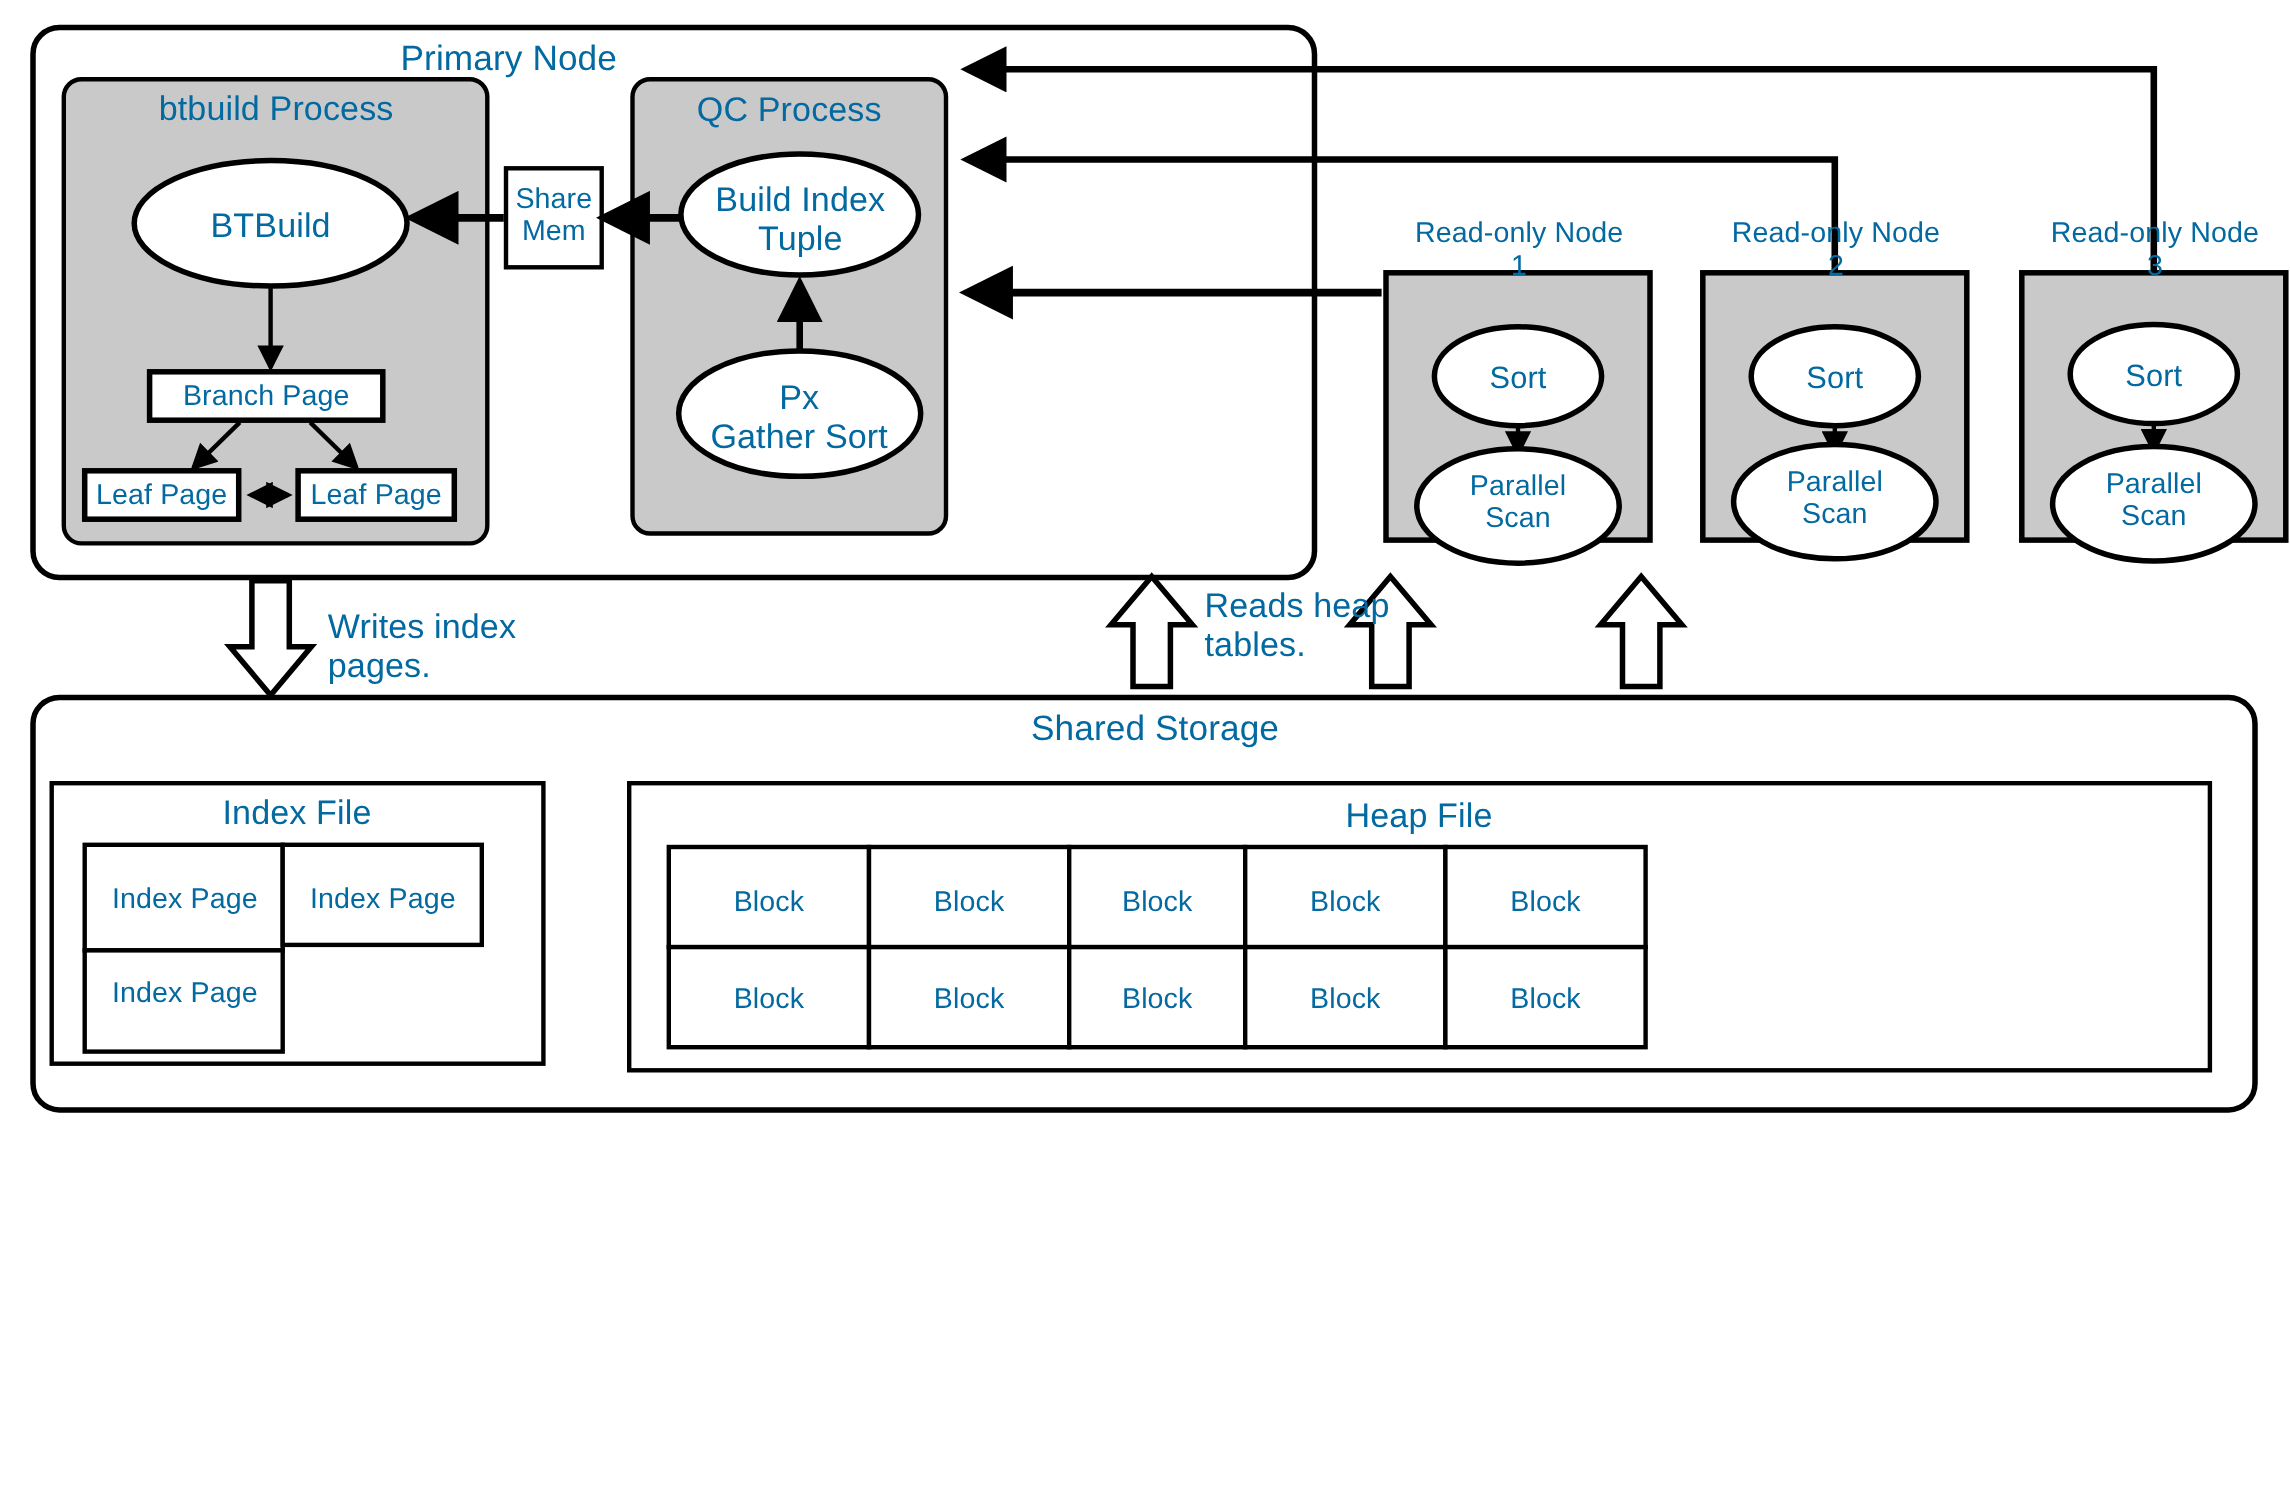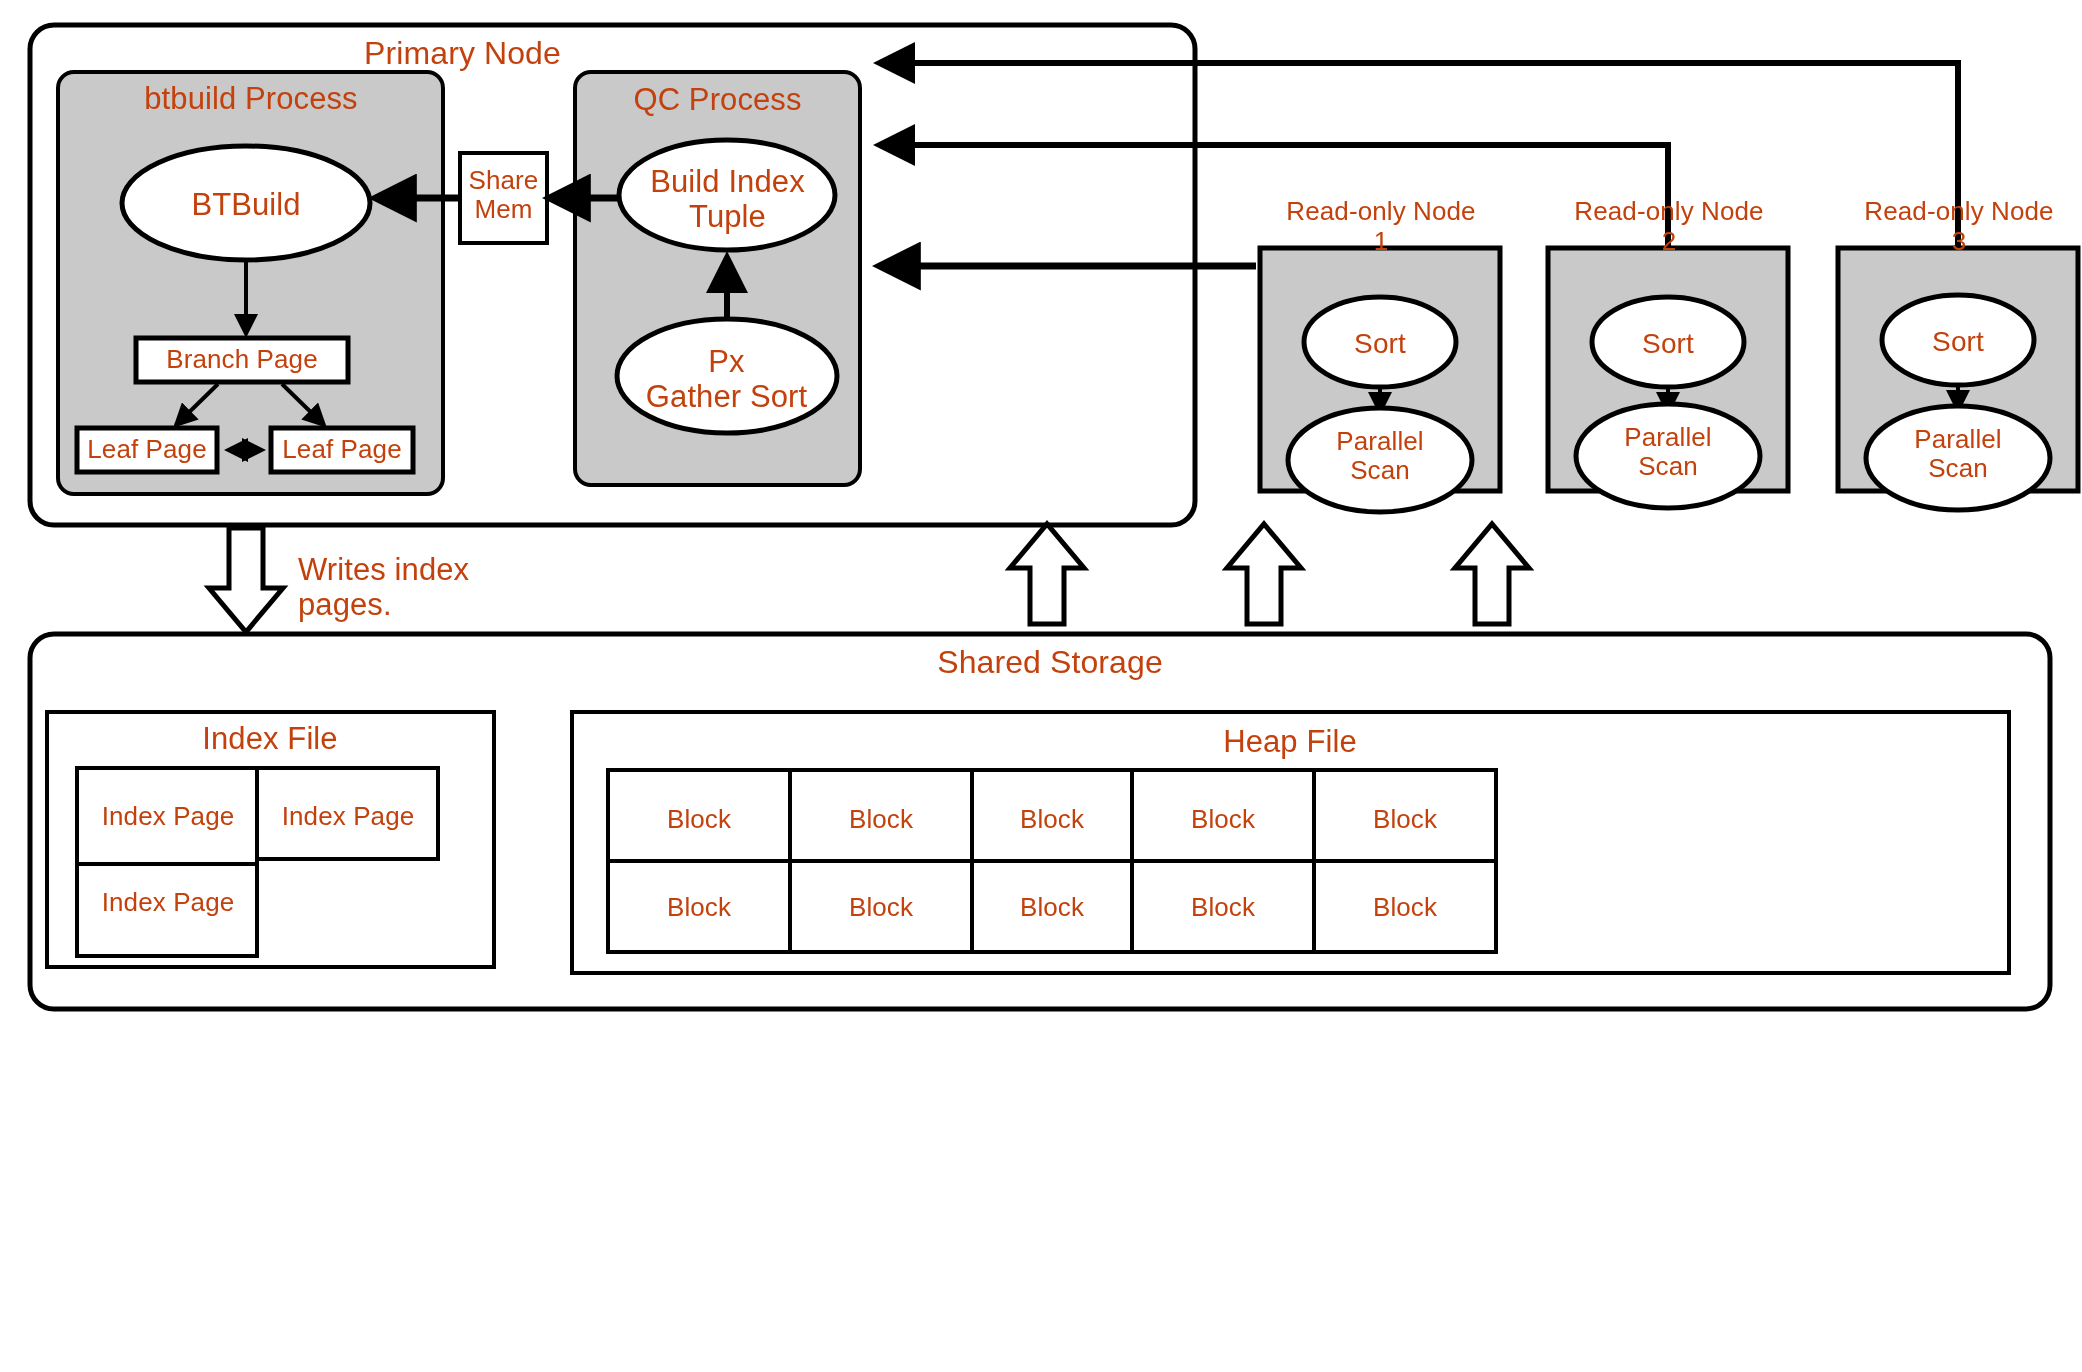--- a/index.html
+++ b/index.html
@@ -1,21 +1,21 @@
 <!DOCTYPE html>
 <html><head>
 <meta charset="utf-8">
 <style>
   html,body{margin:0;padding:0;background:#ffffff;}
   body{width:2082px;height:1372px;position:relative;overflow:hidden;
        font-family:"Liberation Sans","DejaVu Sans",sans-serif;color:#000;}
   #stage{position:absolute;left:0;top:0;width:2082px;height:1372px;}
   svg.layer{position:absolute;left:0;top:0;width:2082px;height:1372px;pointer-events:none;}
   .lbl{position:absolute;text-align:center;line-height:1.12;white-space:pre-line;
-       color:#c2410c;letter-spacing:.1px;}
+       color:#0369a1;letter-spacing:.1px;}
   .t28{font-size:28px;}
   .t30{font-size:26px;}
   .t31{font-size:31px;}
   .t32{font-size:32px;}
 </style>
 </head>
 <body>
 
 <div id="stage">
 
@@ -149,20 +149,22 @@
 
   <div class="lbl t30" style="left:1840px;top:197px;width:238px;">Read-only Node</div>
   <div class="lbl t30" style="left:1840px;top:227px;width:238px;">3</div>
   <div class="lbl t28" style="left:1888px;top:326px;width:140px;">Sort</div>
   <div class="lbl t30" style="left:1873px;top:425px;width:170px;">Parallel
 Scan</div>
 
   <div class="lbl t31" style="left:298px;top:553px;width:250px;text-align:left;">Writes index
 pages.</div>
 
+  <div class="lbl t31" style="left:1095px;top:534px;width:250px;text-align:left;">Reads heap
+tables.</div>
 
   <div class="lbl t32" style="left:900px;top:645px;width:300px;">Shared Storage</div>
 
   <div class="lbl t31" style="left:150px;top:722px;width:240px;">Index File</div>
 
   <div class="lbl t30" style="left:82px;top:802px;width:172px;">Index Page</div>
   <div class="lbl t30" style="left:262px;top:802px;width:172px;">Index Page</div>
   <div class="lbl t30" style="left:82px;top:888px;width:172px;">Index Page</div>
 
   <div class="lbl t31" style="left:1170px;top:725px;width:240px;">Heap File</div>

